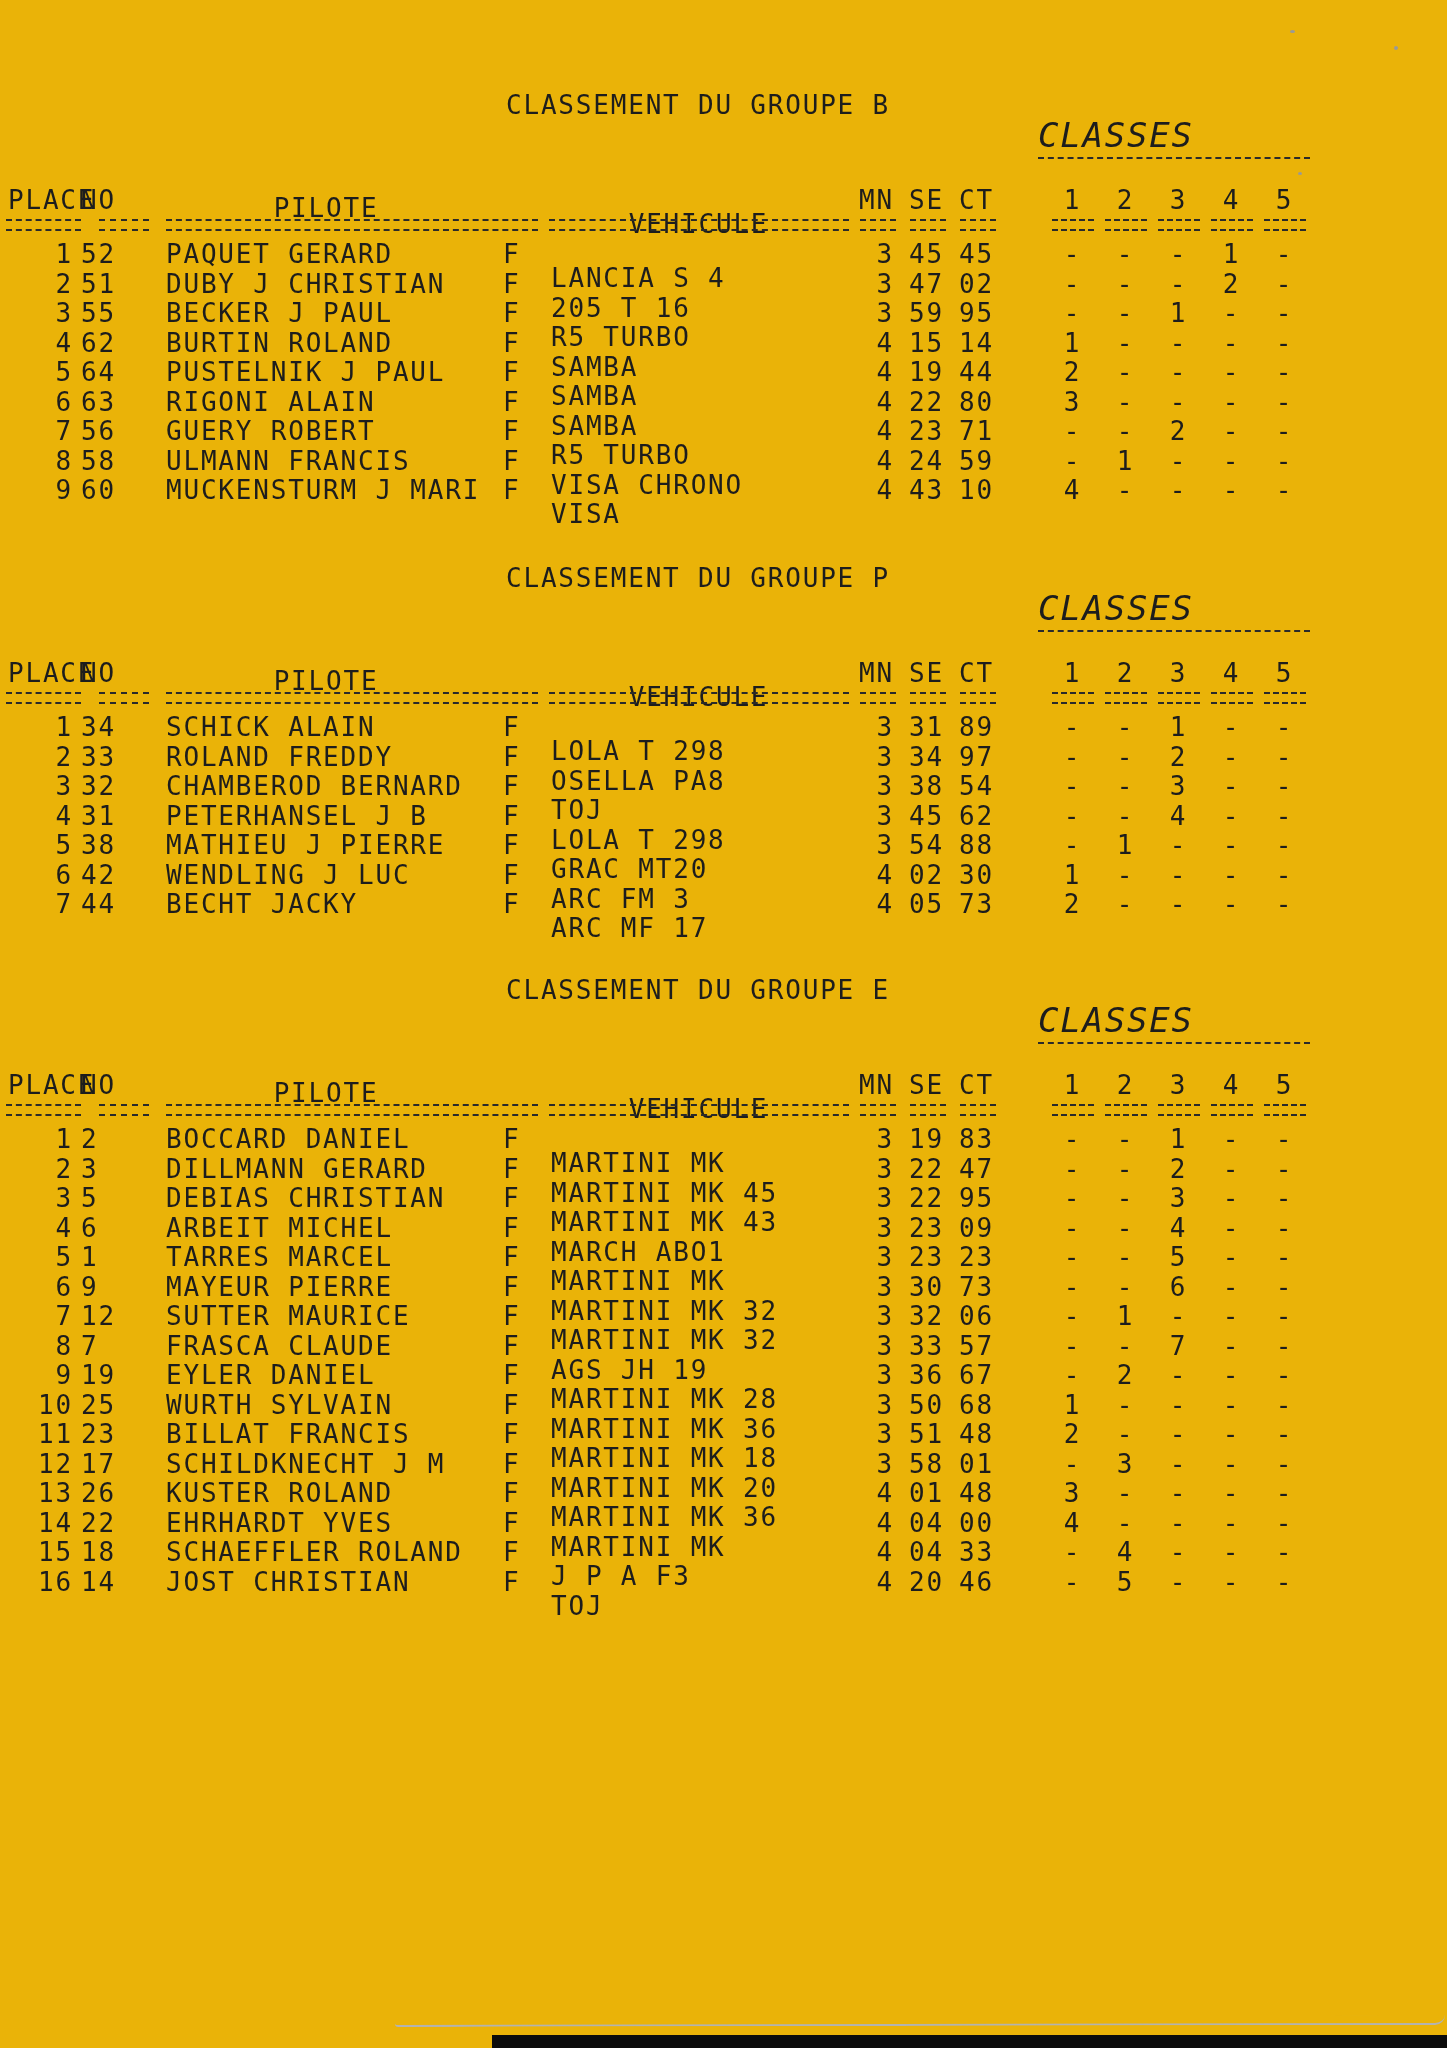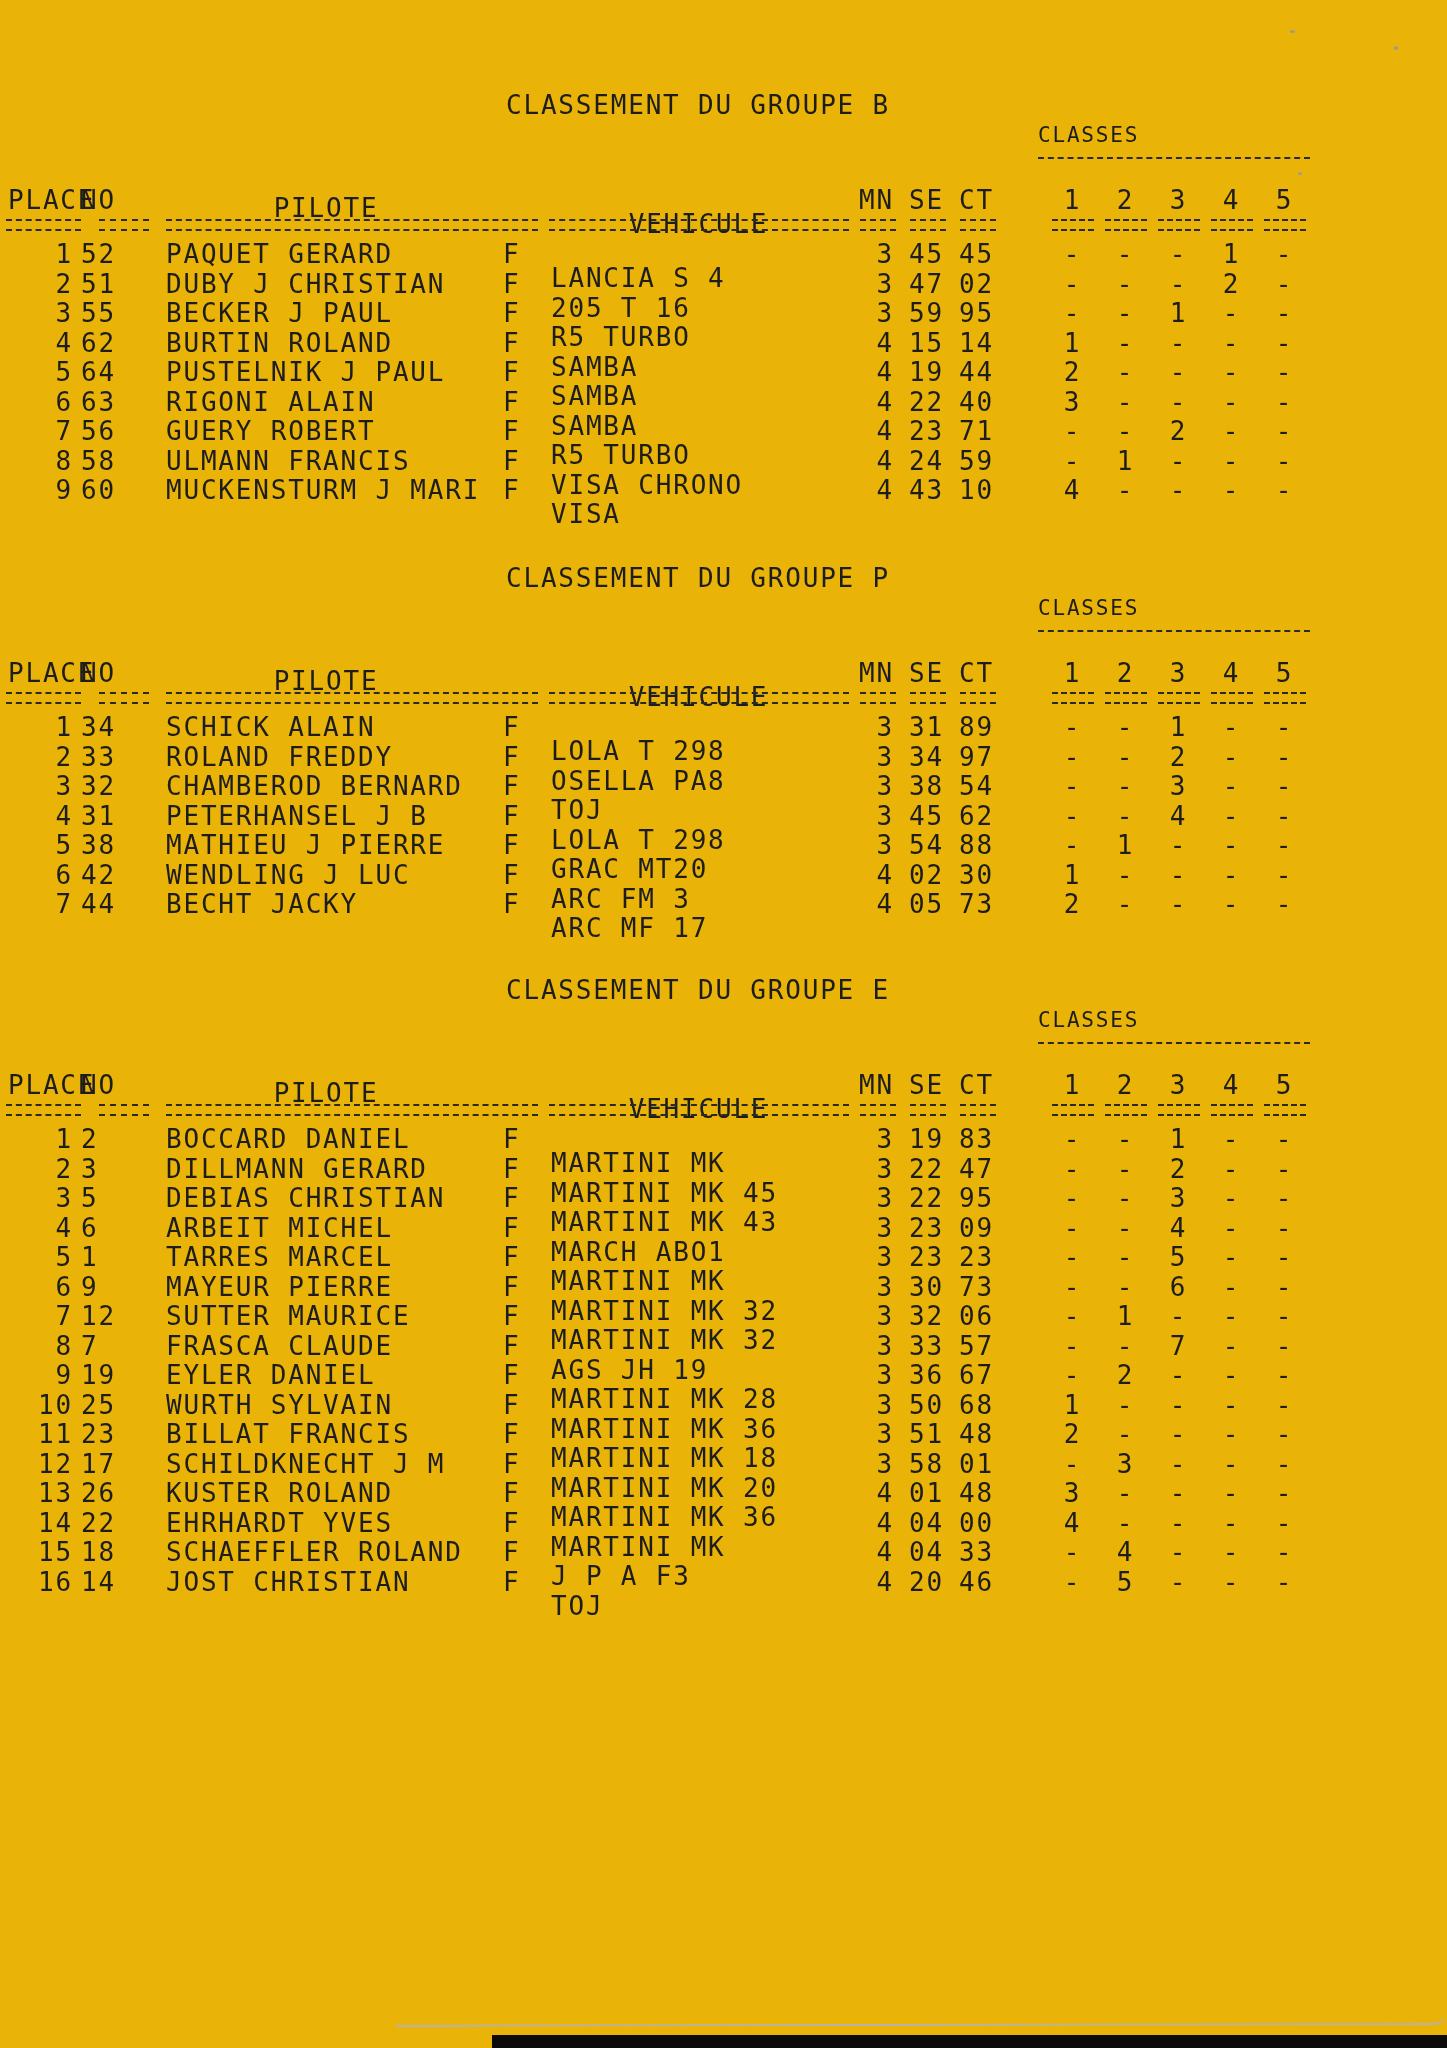--- a/index.html
+++ b/index.html
@@ -14,21 +14,21 @@
   .content{position:absolute;inset:0;}
   .group{position:absolute;left:6px;right:0;height:650px;}
   .g0{top:90px;} .g1{top:563px;} .g2{top:975px;}
 
   .title{
     position:absolute;top:0;left:500px;margin:0;
     font-size:26px;line-height:30px;font-weight:normal;letter-spacing:1.8px;
     white-space:nowrap;
   }
   .classes-head{position:absolute;top:30px;left:1032px;width:272px;}
-  .classes-label{font-size:21px;line-height:30px;letter-spacing:1.8px;}
+  .classes-label{font-size:34px;line-height:30px;letter-spacing:1.8px;font-style:italic;}
   .classes-rule{margin-top:7px;height:0;border-top:2px dashed #2a2a2a;}
 
   .row{
     display:grid;
     grid-template-columns:75px 70px 350px 40px 315px 50px 50px 50px 40px 53px 53px 53px 53px 53px;
     font-size:26px;line-height:29.5px;letter-spacing:1.8px;white-space:nowrap;
   }
   .rows{position:absolute;top:150px;left:0;right:0;}
   .rows .row{height:29.5px;}
   .row.head{position:absolute;top:95px;left:0;right:0;line-height:30px;}
@@ -198,21 +198,21 @@
     <span class="c cls">-</span>
   </div>
           <div class="row">
     <span class="c place">6</span>
     <span class="c no">63</span>
     <span class="c pilote">RIGONI ALAIN</span>
     <span class="c country">F</span>
     <span class="c veh">SAMBA</span>
     <span class="c mn">4</span>
     <span class="c se">22</span>
-    <span class="c ct">40</span>
+    <span class="c ct">80</span>
     <span class="c gap"></span>
     <span class="c cls">3</span>
     <span class="c cls">-</span>
     <span class="c cls">-</span>
     <span class="c cls">-</span>
     <span class="c cls">-</span>
   </div>
           <div class="row">
     <span class="c place">7</span>
     <span class="c no">56</span>

